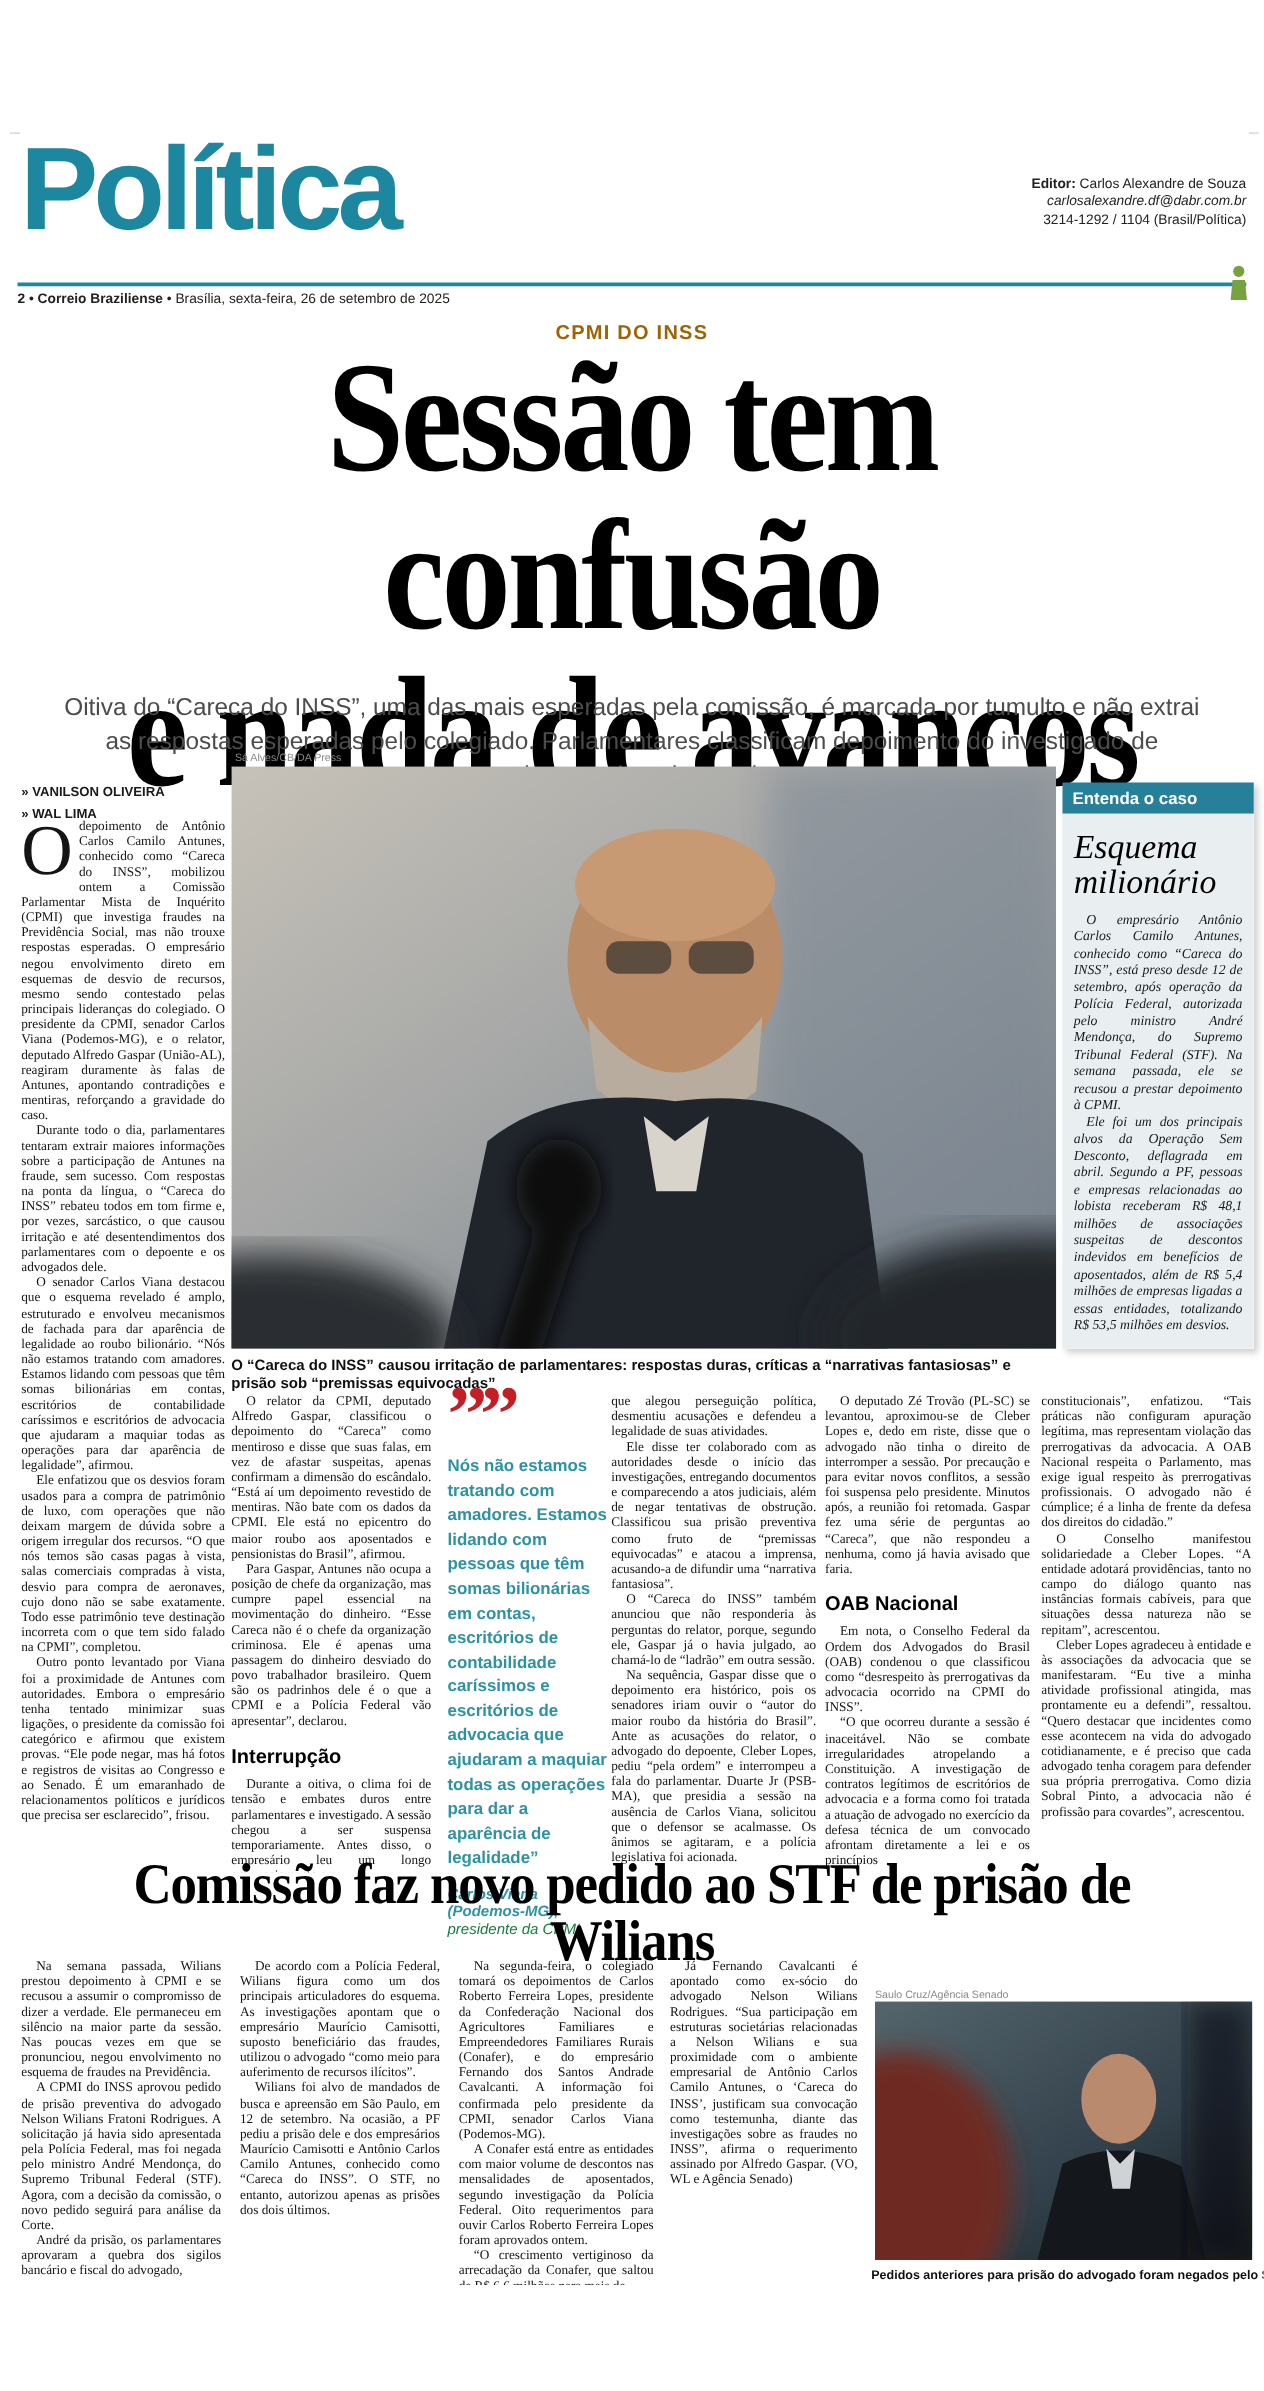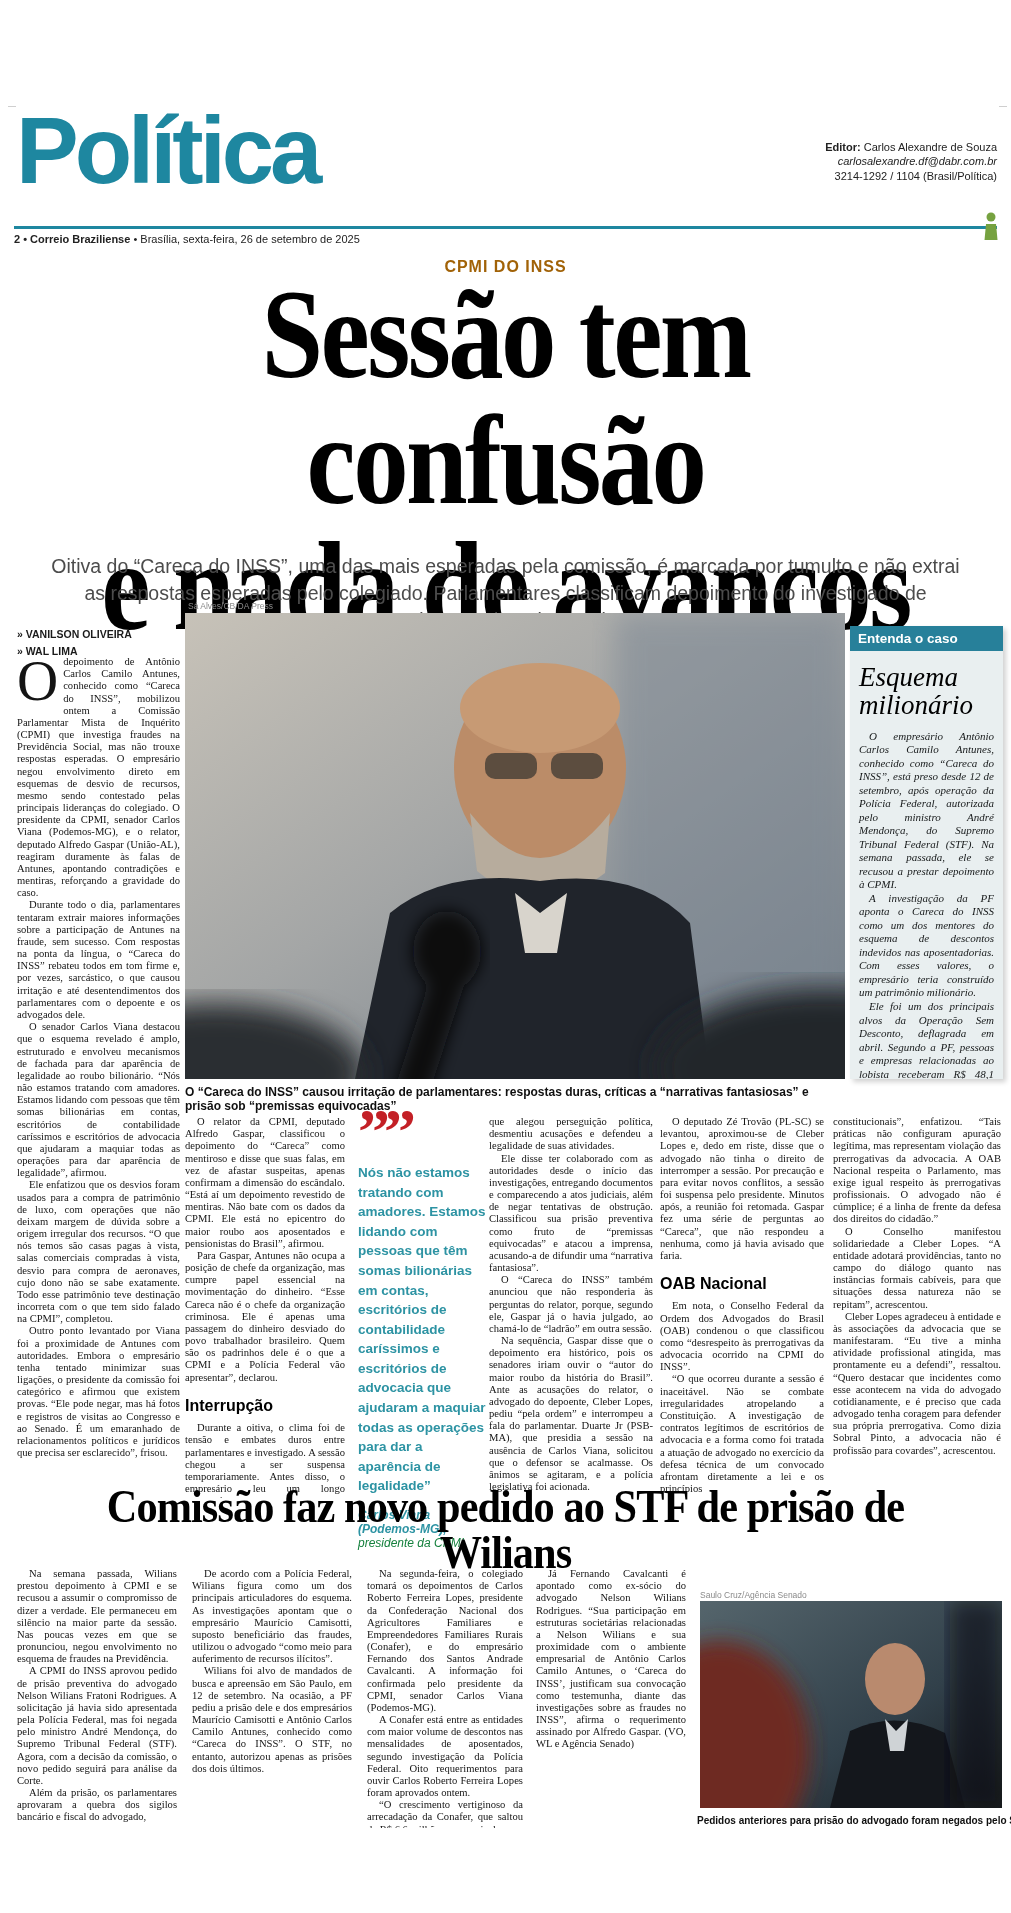--- a/index.html
+++ b/index.html
@@ -166,21 +166,20 @@
     </svg>
   </div>
 
   <div class="abs main-caption">O “Careca do INSS” causou irritação de parlamentares: respostas duras, críticas a “narrativas fantasiosas” e prisão sob “premissas equivocadas”</div>
 
   <div class="abs sidebar">
     <div class="sidebar-tab">Entenda o caso</div>
     <div class="sidebar-body">
       <div class="sidebar-title">Esquema milionário</div>
       <p>O empresário Antônio Carlos Camilo Antunes, conhecido como “Careca do INSS”, está preso desde 12 de setembro, após operação da Polícia Federal, autorizada pelo ministro André Mendonça, do Supremo Tribunal Federal (STF). Na semana passada, ele se recusou a prestar depoimento à CPMI.</p>
-      <p>A investigação da PF aponta o Careca do INSS como um dos mentores do esquema de descontos indevidos nas aposentadorias. Com esses valores, o empresário teria construído um patrimônio milionário.</p>
       <p>Ele foi um dos principais alvos da Operação Sem Desconto, deflagrada em abril. Segundo a PF, pessoas e empresas relacionadas ao lobista receberam R$ 48,1 milhões de associações suspeitas de descontos indevidos em benefícios de aposentados, além de R$ 5,4 milhões de empresas ligadas a essas entidades, totalizando R$ 53,5 milhões em desvios.</p>
     </div>
   </div>
 
   <div class="abs bodycol col1">
     <p class="noind"><span class="dropcap">O</span><span>depoimento de Antônio Carlos Camilo Antunes, conhecido como “Careca do INSS”, mobilizou ontem a Comissão Parlamentar Mista de Inquérito (CPMI) que investiga fraudes na Previdência Social, mas não trouxe respostas esperadas. O empresário negou envolvimento direto em esquemas de desvio de recursos, mesmo sendo contestado pelas principais lideranças do colegiado. O presidente da CPMI, senador Carlos Viana (Podemos-MG), e o relator, deputado Alfredo Gaspar (União-AL), reagiram duramente às falas de Antunes, apontando contradições e mentiras, reforçando a gravidade do caso.</span></p>
     <p>Durante todo o dia, parlamentares tentaram extrair maiores informações sobre a participação de Antunes na fraude, sem sucesso. Com respostas na ponta da língua, o “Careca do INSS” rebateu todos em tom firme e, por vezes, sarcástico, o que causou irritação e até desentendimentos dos parlamentares com o depoente e os advogados dele.</p>
     <p>O senador Carlos Viana destacou que o esquema revelado é amplo, estruturado e envolveu mecanismos de fachada para dar aparência de legalidade ao roubo bilionário. “Nós não estamos tratando com amadores. Estamos lidando com pessoas que têm somas bilionárias em contas, escritórios de contabilidade caríssimos e escritórios de advocacia que ajudaram a maquiar todas as operações para dar aparência de legalidade”, afirmou.</p>
     <p>Ele enfatizou que os desvios foram usados para a compra de patrimônio de luxo, com operações que não deixam margem de dúvida sobre a origem irregular dos recursos. “O que nós temos são casas pagas à vista, salas comerciais compradas à vista, desvio para compra de aeronaves, cujo dono não se sabe exatamente. Todo esse patrimônio teve destinação incorreta com o que tem sido falado na CPMI”, completou.</p>
     <p>Outro ponto levantado por Viana foi a proximidade de Antunes com autoridades. Embora o empresário tenha tentado minimizar suas ligações, o presidente da comissão foi categórico e afirmou que existem provas. “Ele pode negar, mas há fotos e registros de visitas ao Congresso e ao Senado. É um emaranhado de relacionamentos políticos e jurídicos que precisa ser esclarecido”, frisou.</p>
@@ -218,21 +217,21 @@
     <p class="noind">constitucionais”, enfatizou. “Tais práticas não configuram apuração legítima, mas representam violação das prerrogativas da advocacia. A OAB Nacional respeita o Parlamento, mas exige igual respeito às prerrogativas profissionais. O advogado não é cúmplice; é a linha de frente da defesa dos direitos do cidadão.”</p>
     <p>O Conselho manifestou solidariedade a Cleber Lopes. “A entidade adotará providências, tanto no campo do diálogo quanto nas instâncias formais cabíveis, para que situações dessa natureza não se repitam”, acrescentou.</p>
     <p>Cleber Lopes agradeceu à entidade e às associações da advocacia que se manifestaram. “Eu tive a minha atividade profissional atingida, mas prontamente eu a defendi”, ressaltou. “Quero destacar que incidentes como esse acontecem na vida do advogado cotidianamente, e é preciso que cada advogado tenha coragem para defender sua própria prerrogativa. Como dizia Sobral Pinto, a advocacia não é profissão para covardes”, acrescentou.</p>
   </div>
 
   <div class="abs b-headline">Comissão faz novo pedido ao STF de prisão de Wilians</div>
 
   <div class="abs bodycol bcol1">
     <p>Na semana passada, Wilians prestou depoimento à CPMI e se recusou a assumir o compromisso de dizer a verdade. Ele permaneceu em silêncio na maior parte da sessão. Nas poucas vezes em que se pronunciou, negou envolvimento no esquema de fraudes na Previdência.</p>
     <p>A CPMI do INSS aprovou pedido de prisão preventiva do advogado Nelson Wilians Fratoni Rodrigues. A solicitação já havia sido apresentada pela Polícia Federal, mas foi negada pelo ministro André Mendonça, do Supremo Tribunal Federal (STF). Agora, com a decisão da comissão, o novo pedido seguirá para análise da Corte.</p>
-    <p>Além da prisão, os parlamentares aprovaram a quebra dos sigilos bancário e fiscal do advogado,</p>
+    <p>André da prisão, os parlamentares aprovaram a quebra dos sigilos bancário e fiscal do advogado,</p>
   </div>
   <div class="abs bodycol bcol2">
     <p>De acordo com a Polícia Federal, Wilians figura como um dos principais articuladores do esquema. As investigações apontam que o empresário Maurício Camisotti, suposto beneficiário das fraudes, utilizou o advogado “como meio para auferimento de recursos ilícitos”.</p>
     <p>Wilians foi alvo de mandados de busca e apreensão em São Paulo, em 12 de setembro. Na ocasião, a PF pediu a prisão dele e dos empresários Maurício Camisotti e Antônio Carlos Camilo Antunes, conhecido como “Careca do INSS”. O STF, no entanto, autorizou apenas as prisões dos dois últimos.</p>
   </div>
   <div class="abs bodycol bcol3">
     <p>Na segunda-feira, o colegiado tomará os depoimentos de Carlos Roberto Ferreira Lopes, presidente da Confederação Nacional dos Agricultores Familiares e Empreendedores Familiares Rurais (Conafer), e do empresário Fernando dos Santos Andrade Cavalcanti. A informação foi confirmada pelo presidente da CPMI, senador Carlos Viana (Podemos-MG).</p>
     <p>A Conafer está entre as entidades com maior volume de descontos nas mensalidades de aposentados, segundo investigação da Polícia Federal. Oito requerimentos para ouvir Carlos Roberto Ferreira Lopes foram aprovados ontem.</p>
     <p>“O crescimento vertiginoso da arrecadação da Conafer, que saltou de R$ 6,6 milhões para mais de</p>
   </div>

